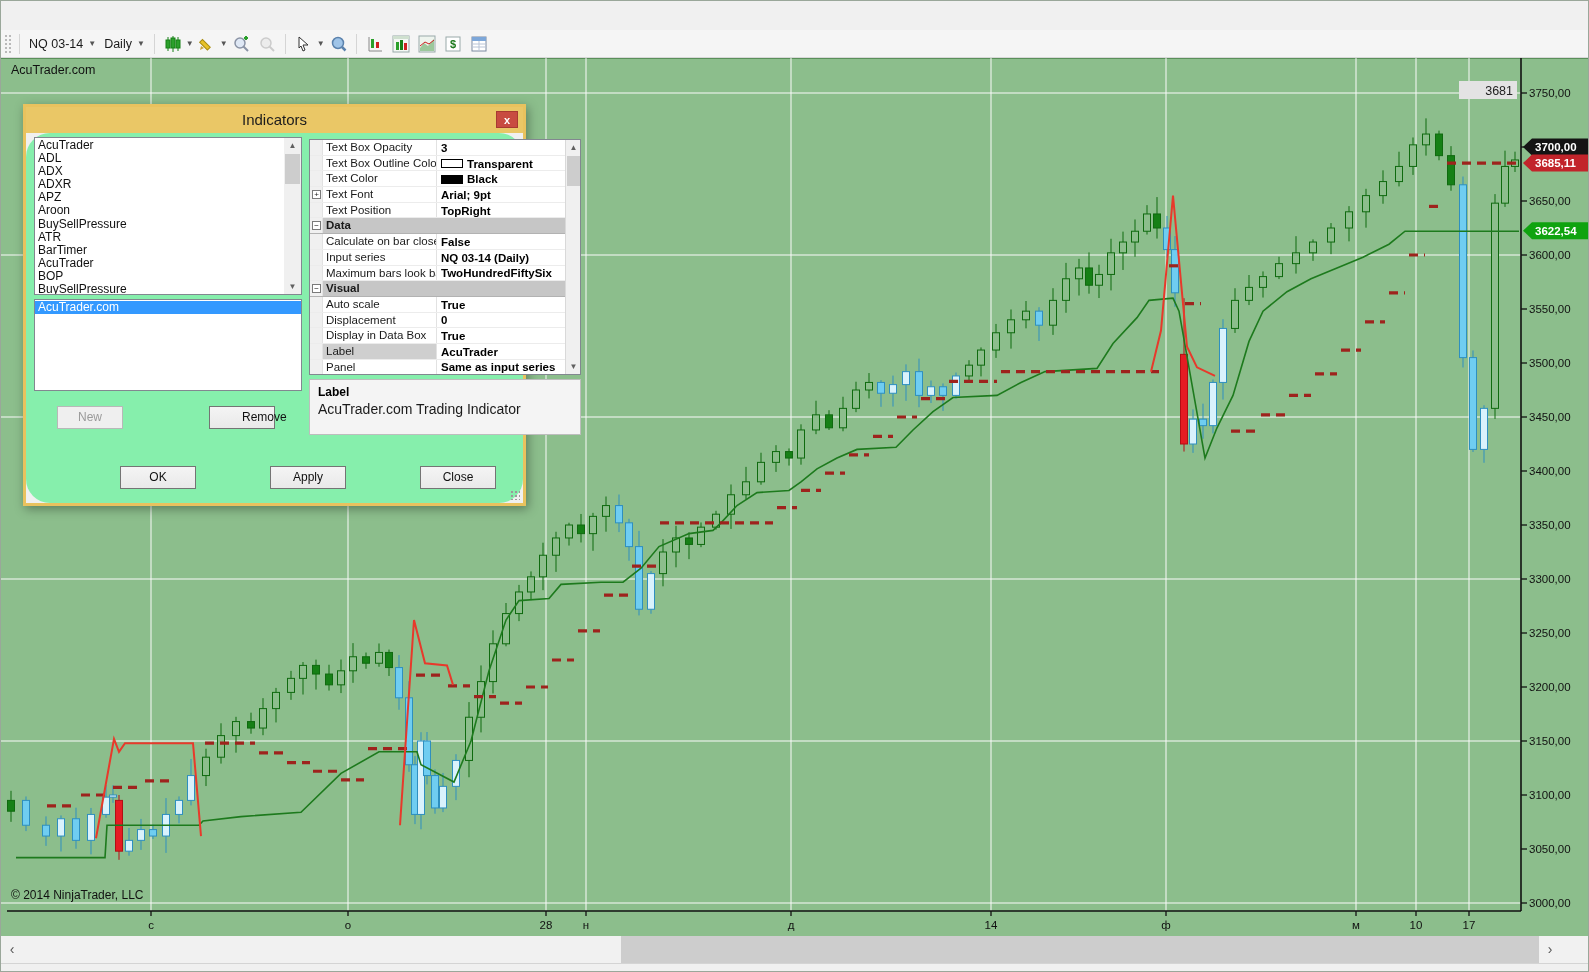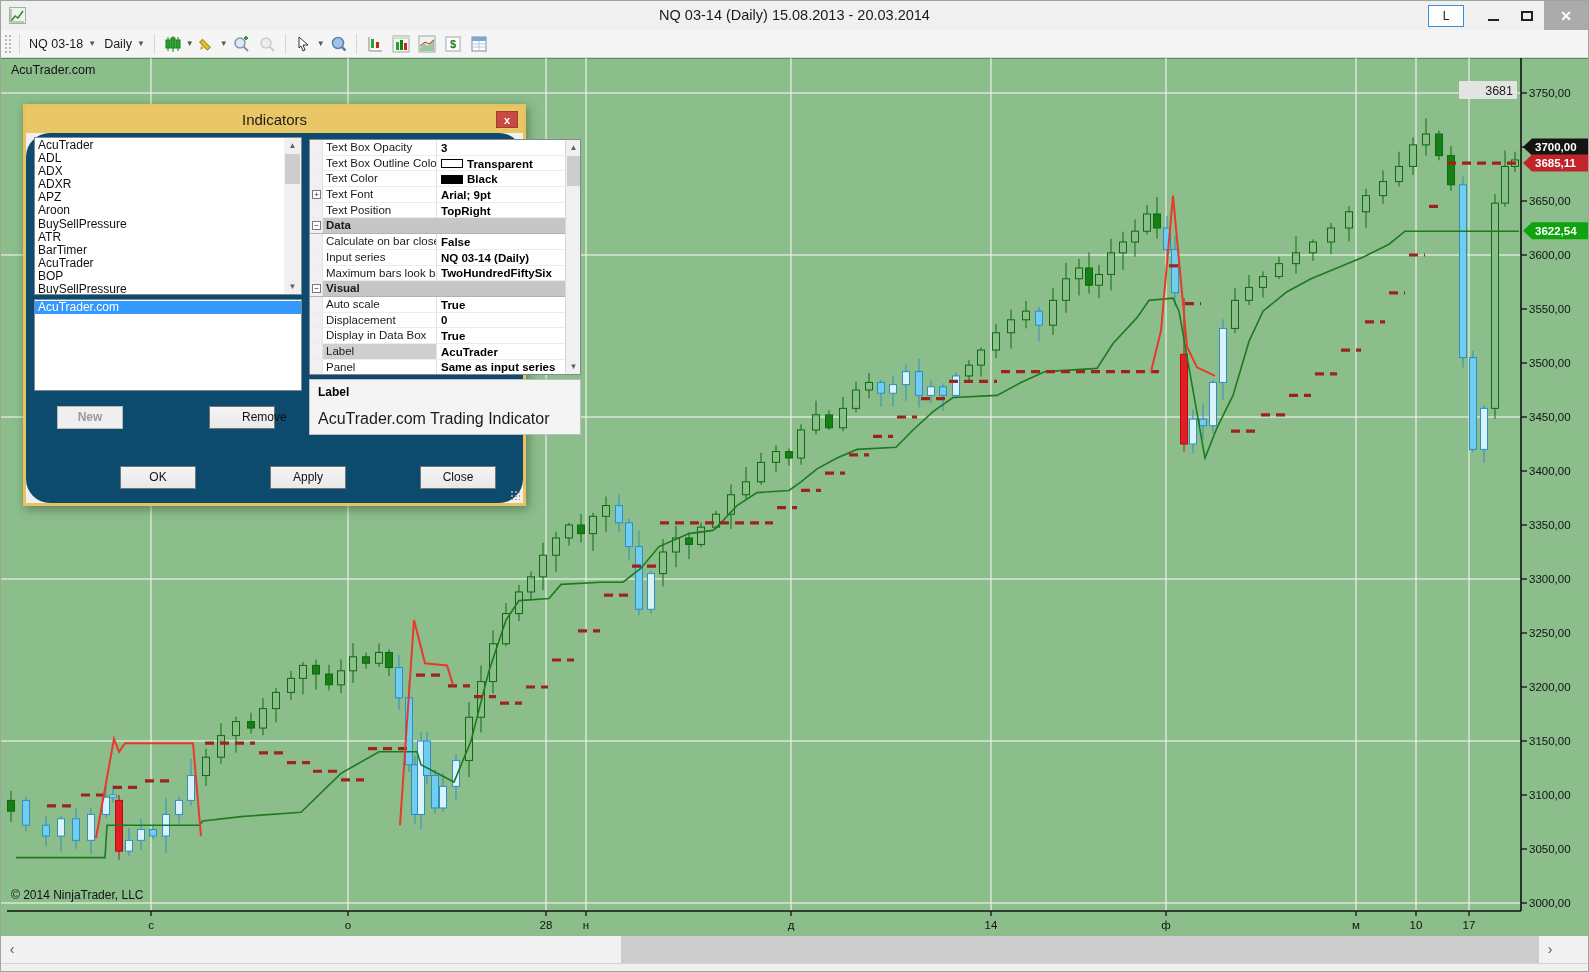--- a/index.html
+++ b/index.html
@@ -27,33 +27,33 @@
   .hscroll{position:absolute;left:0;top:935px;width:1589px;height:27px;background:#f1f1f1;z-index:2;}
   .sarrow{position:absolute;top:0;width:18px;height:27px;color:#555;font-size:14px;text-align:center;line-height:26px;}
   .sarrow.left{left:2px;}
   .sarrow.right{left:1540px;}
   .sthumb{position:absolute;left:620px;top:0;width:918px;height:27px;background:#cdcdcd;}
   .bottomstrip{position:absolute;left:0;top:962px;width:1589px;height:10px;background:#f0f0f0;border-top:1px solid #d4d4d4;z-index:2;}
   
   .dialog{position:absolute;left:22px;top:103px;width:503px;height:402px;z-index:10;background:#f0f0f0;border:3px solid #e9c25e;box-shadow:2px 3px 10px rgba(0,0,0,0.35);}
   .dtitle{position:absolute;left:0;top:0;width:100%;height:26px;background:#eac766;text-align:center;font-size:15px;color:#1c1c1c;line-height:25px;}
   .dclose{position:absolute;right:5px;top:4px;width:22px;height:17px;background:#c84b41;color:#fff;font-size:11px;font-weight:bold;text-align:center;line-height:16px;border:1px solid #a83a32;}
-  .dbody{position:absolute;left:0;top:26px;right:0;bottom:0;background:#0c4a6e;border-radius:24px;}
+  .dbody{position:absolute;left:0;top:26px;right:0;bottom:0;background:#86efac;border-radius:24px;}
   .ilist{position:absolute;left:8px;top:4px;width:268px;height:158px;background:#fff;border:1px solid #828790;}
   .ilist2{position:absolute;left:8px;top:166px;width:268px;height:92px;background:#fff;border:1px solid #828790;}
   .litems{position:absolute;left:0;top:1px;right:17px;bottom:0;overflow:hidden;}
   .li{font-size:12px;line-height:13.1px;padding-left:3px;color:#111;white-space:nowrap;}
   .li.sel{background:#3399ff;color:#fff;}
   .vscroll{position:absolute;right:0;top:0;width:17px;bottom:0;background:#f0f0f0;}
   .varr{position:absolute;left:0;width:17px;height:15px;font-size:8px;color:#606060;text-align:center;line-height:15px;}
   .varr.up{top:0;}
   .varr.dn{bottom:0;}
   .vthumb{position:absolute;left:1px;top:16px;width:15px;height:30px;background:#cdcdcd;}
   .btn{position:absolute;height:23px;background:linear-gradient(#f4f4f4,#e9e9e9);border:1px solid #747474;font-size:12px;color:#111;text-align:center;line-height:21px;}
-  .btn.disabled{border-color:#b8b8b8;color:#9a9a9a;background:#efefef;font-weight:bold;}
+  .btn.disabled{border-color:#b8b8b8;color:#9a9a9a;background:#efefef;}
   #btn-new{left:31px;top:273px;width:66px;}
   #btn-remove{left:183px;top:273px;width:66px;padding-left:32px;}
   #btn-ok{left:94px;top:333px;width:76px;}
   #btn-apply{left:244px;top:333px;width:76px;}
   #btn-close{left:394px;top:333px;width:76px;}
   .pgrid{position:absolute;left:283px;top:6px;width:272px;height:236px;background:#fff;border:1px solid #828790;}
   .prows{position:absolute;left:0;top:0;right:15px;bottom:0;overflow:hidden;}
   .prow{display:flex;height:15.7px;border-bottom:1px solid #ececec;align-items:stretch;font-size:11.5px;}
   .pgut{width:13px;background:#f0f0f0;border-right:1px solid #e2e2e2;position:relative;}
   .pbox{position:absolute;left:2px;top:3px;width:9px;height:9px;background:#fff;border:1px solid #7a7a7a;font-size:8px;line-height:7px;text-align:center;color:#222;}
@@ -61,55 +61,34 @@
   .plab.rowsel{background:#cfcfcf;}
   .pval{flex:1;padding:1px 0 0 4px;font-weight:bold;color:#000;white-space:nowrap;overflow:hidden;display:flex;align-items:center;gap:4px;}
   .swatch{display:inline-block;width:22px;height:9px;border:1px solid #000;}
   .prow.sec{background:#c6c6c6;border-bottom:1px solid #b2b2b2;}
   .prow.sec .plab{background:transparent;border-right:none;font-weight:bold;width:auto;}
   .gscroll{position:absolute;right:0;top:0;width:15px;bottom:0;background:#f0f0f0;border-left:1px solid #d9d9d9;}
   .gscroll .varr{width:15px;}
   .gscroll .vthumb{width:13px;}
   .desc{position:absolute;left:283px;top:246px;width:272px;height:56px;background:#f4f4f4;border:1px solid #bdbdbd;padding:5px 8px;}
   .desct{font-size:12px;font-weight:bold;color:#000;}
-  .descx{font-size:16px;color:#1a1a1a;margin-top:11px;}
+  .descx{font-size:14px;color:#1a1a1a;margin-top:2px;}
   .dgrip{position:absolute;right:3px;bottom:3px;width:10px;height:10px;background-image:radial-gradient(circle,#9a9a9a 1px,transparent 1.2px);background-size:4px 4px;}
 </style>
 </head>
 <body>
 
 <div class="win">
 
-  <div class="titlebar">
-    <div class="appicon">
-      <svg width="15" height="15" viewBox="0 0 15 15">
-        <path d="M1 13 L5 8 L8 10 L13 3" stroke="#2c8a2c" stroke-width="1.5" fill="none"></path>
-        <path d="M1 1 V14 H14" stroke="#8aa08a" stroke-width="1" fill="none"></path>
-      </svg>
-    </div>
-    <div class="title">NQ 03-14 (Daily)  15.08.2013 - 20.03.2014</div>
-    <div class="wctrls">
-      <div class="lbtn">L</div>
-      <div class="cbtn">
-          <span class="mingl"></span>
-        </div>
-      <div class="cbtn">
-          <span class="maxgl"></span>
-        </div>
-      <div class="clsbtn">
-          <span>✕</span>
-        </div>
-    </div>
-  </div>
 
   <div class="toolbar">
     <div class="grip"></div>
     <div class="tsep"></div>
     <div class="tlabel">
-      <span>NQ 03-18</span>
+      <span>NQ 03-14</span>
       <span class="dd">▼</span>
     </div>
     <div class="tlabel">
       <span>Daily</span>
       <span class="dd">▼</span>
     </div>
     <div class="tsep"></div>
     <div class="tool">
       <svg width="18" height="18">
           <g stroke="#168016" fill="#2ba02b">

